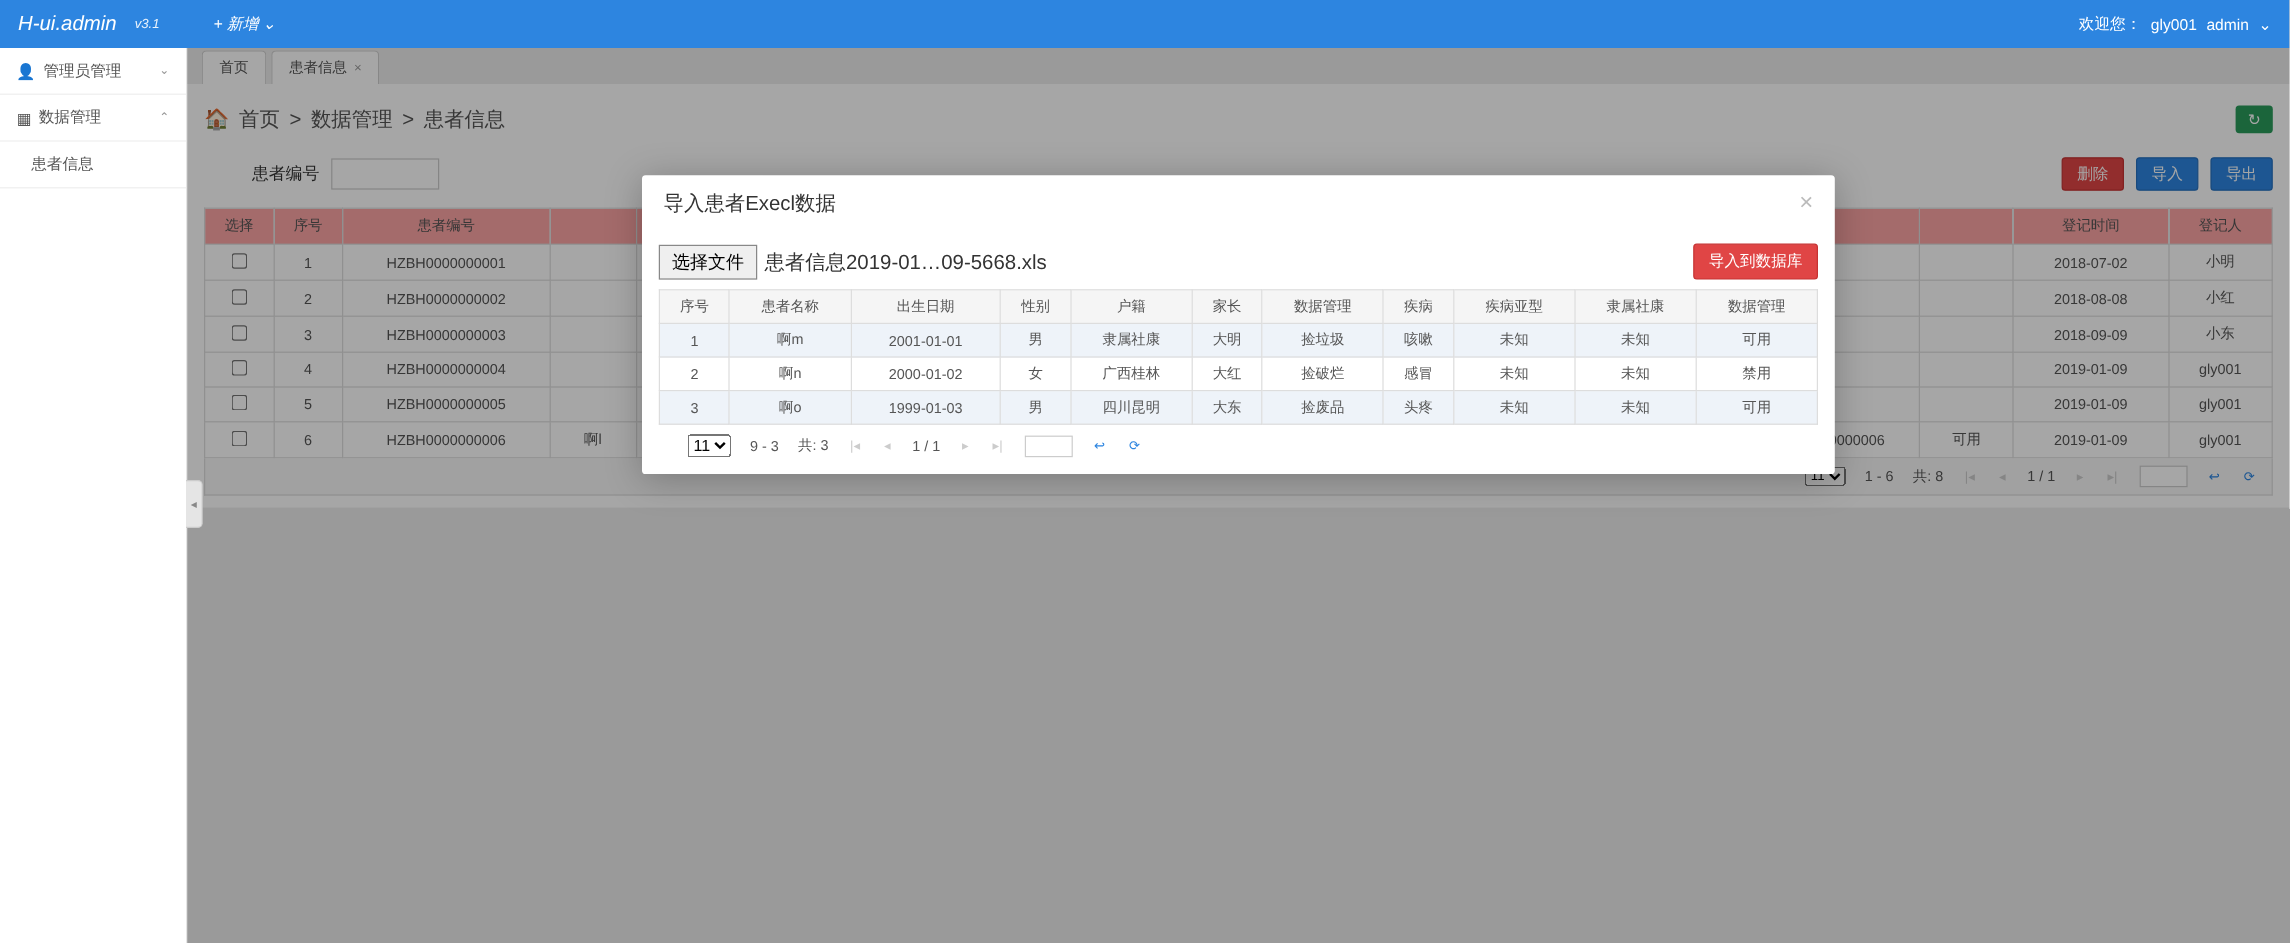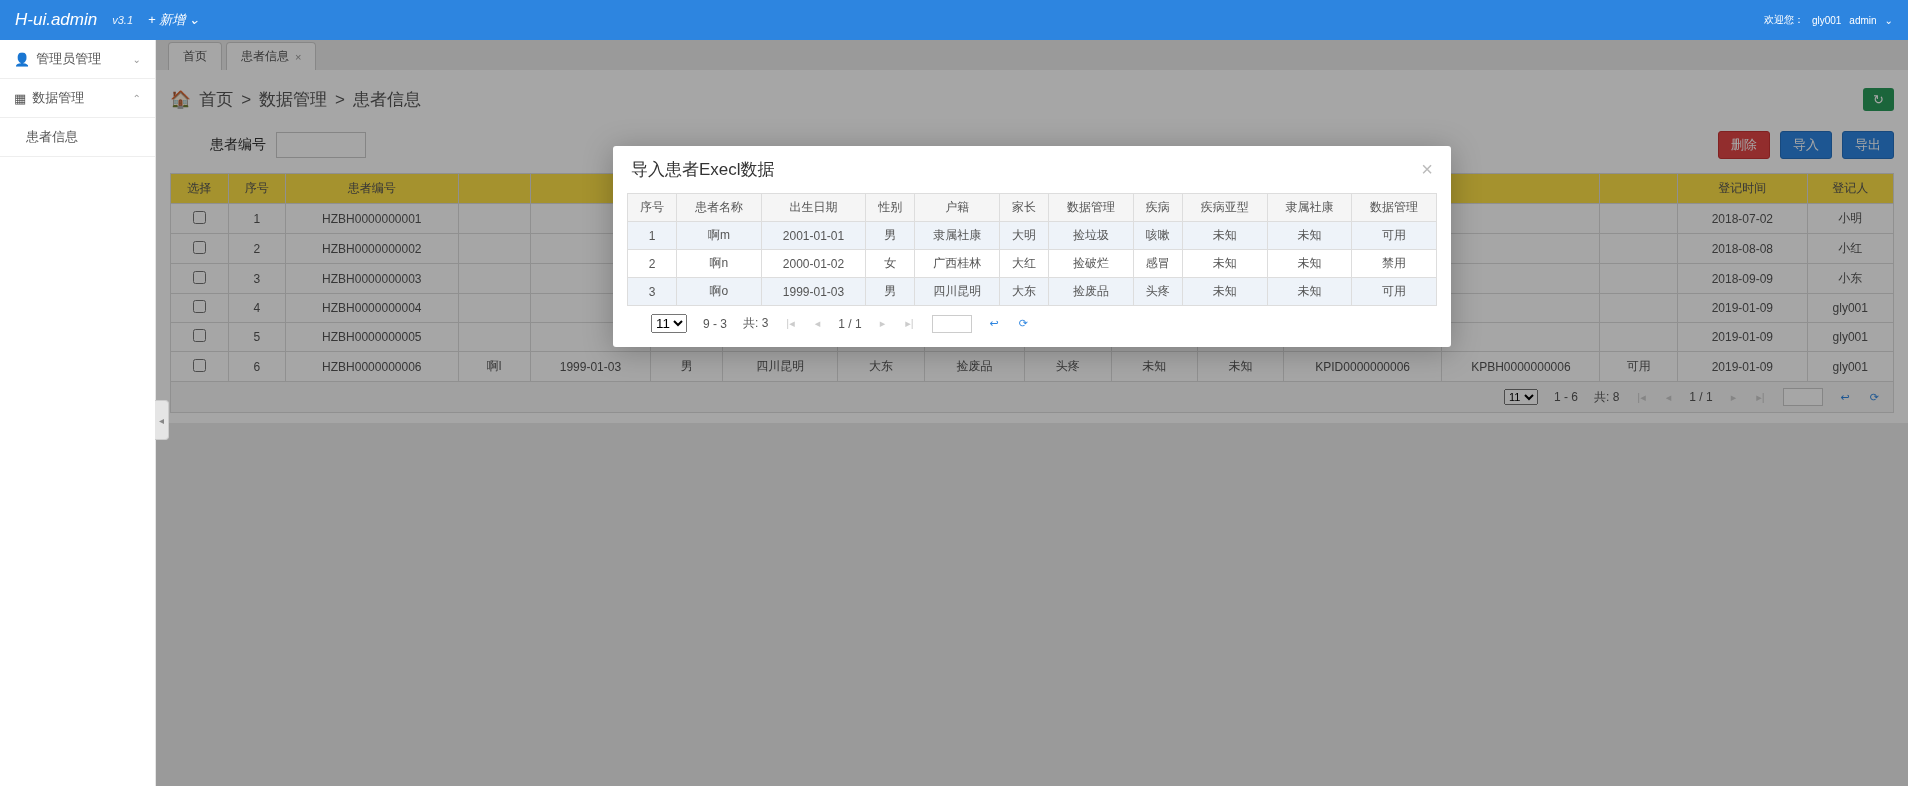--- a/index.html
+++ b/index.html
@@ -2,22 +2,22 @@
 <html><head>
 <meta charset="utf-8">
 <style>
 * { box-sizing: border-box; margin: 0; padding: 0; }
 body { font-family: "Microsoft YaHei", Arial, sans-serif; font-size: 13px; background: #fff; overflow: hidden; }
 
 .header { background: #2d85e0; color: #fff; height: 40px; display: flex; align-items: center; padding: 0 15px; justify-content: space-between; }
 .header-left { display: flex; align-items: center; gap: 15px; font-style: italic; }
 .header-title { font-size: 17px; font-weight: normal; }
 .header-version { font-size: 11px; opacity: .9; }
-.header-add { font-size: 13px; cursor: pointer; }
-.header-right { font-size: 10px; display: flex; align-items: center; gap: 8px; }
+.header-add { font-size: 13px; cursor: pointer; margin-left: 30px; }
+.header-right { font-size: 13px; display: flex; align-items: center; gap: 8px; }
 
 .main { display: flex; height: calc(786px - 40px); }
 .sidebar { width: 156px; background: #fff; border-right: 1px solid #e5e5e5; }
 .sidebar-item { padding: 10px 14px; color: #555; cursor: pointer; display: flex; align-items: center; gap: 6px; border-bottom: 1px solid #eee; }
 .sidebar-item.sub { padding-left: 26px; border-bottom: 1px solid #eee; }
 .sidebar-arrow { margin-left: auto; font-size: 10px; color: #999; }
 
 .content { flex: 1; background: #ededed; position: relative; }
 .overlay { position: absolute; inset: 0; background: rgba(0,0,0,.35); z-index: 5; }
 
@@ -31,34 +31,34 @@
 .refresh-btn { margin-left: auto; background: #2a9b5b; color: #fff; border: none; border-radius: 3px; padding: 4px 10px; font-size: 13px; cursor: pointer; }
 
 .search-row { display: flex; align-items: center; gap: 10px; padding: 6px 0 14px; }
 .search-label { font-size: 14px; color: #333; padding-left: 40px; }
 .search-input { border: 1px solid #ccc; height: 26px; width: 90px; padding: 0 6px; }
 .action-btn { background: #2d85e0; color:#fff; border:1px solid #2671c0; border-radius:3px; padding:4px 12px; font-size:13px; cursor:pointer; }
 .action-btn.danger { background:#e04545; border-color:#c63333; }
 
 .data-table { width:100%; border-collapse: collapse; table-layout: fixed; }
 .data-table th, .data-table td { border:1px solid #ddd; padding:6px 4px; text-align:center; font-size:12px; color:#555; white-space:nowrap; overflow:hidden; text-overflow:ellipsis; }
-.data-table th { background:#fde047; font-weight:normal; }
+.data-table th { background:#fca5a5; font-weight:normal; }
 .data-table tr:nth-child(odd) td { background:#fff; }
 
 .pager { display:flex; align-items:center; justify-content:flex-end; gap:16px; padding:6px 12px; font-size:12px; color:#555; background:#f8f8f8; border:1px solid #ddd; border-top:none; }
 .pager select { font-size:11px; }
 .pager-icon { color:#2d85e0; cursor:pointer; font-size:11px; padding:0 2px; }
 .pager-icon.dis { color:#ccc; }
 .pager-input { width:40px; border:1px solid #ccc; height:18px; text-align:center; }
 
 .side-collapse { position:absolute; left:-1px; top:360px; width:14px; height:40px; background:#e5e5e5; border:1px solid #ccc; border-left:none; border-radius:0 4px 4px 0; display:flex; align-items:center; justify-content:center; font-size:10px; color:#888; z-index:7; }
 
 
 .modal-wrap { position:absolute; inset:0; z-index:10; display:flex; align-items:flex-start; justify-content:center; padding-top:106px; pointer-events:none; }
-.modal { width:838px; background:#fff; border-radius:3px; box-shadow:0 4px 30px rgba(0,0,0,.25); pointer-events:auto; }
+.modal { width:994px; background:#fff; border-radius:3px; box-shadow:0 4px 30px rgba(0,0,0,.25); pointer-events:auto; }
 .modal-header { padding:12px 18px; font-size:17px; color:#333; display:flex; align-items:center; }
 .modal-close { margin-left:auto; color:#bbb; font-size:20px; cursor:pointer; }
 .modal-body { padding:0 0 10px; }
 .modal-toolbar { display:flex; align-items:center; gap:6px; padding:10px 14px 8px; }
 .file-btn { border:1px solid #888; background:#efefef; padding:4px 10px; font-size:15px; cursor:pointer; }
 .file-name { font-size:17px; color:#333; }
 .import-btn { margin-left:auto; background:#e04545; color:#fff; border:1px solid #c63333; border-radius:3px; padding:5px 12px; font-size:13px; cursor:pointer; }
 
 .modal-table { width:calc(100% - 28px); margin:0 14px; border-collapse:collapse; }
 .modal-table th, .modal-table td { border:1px solid #ddd; padding:5px 4px; text-align:center; font-size:12px; color:#555; }
@@ -313,20 +313,25 @@
       </div>
     </div>
 
     <div class="modal-wrap">
       <div class="modal">
         <div class="modal-header">
           <span>导入患者Execl数据</span>
           <span class="modal-close">×</span>
         </div>
         <div class="modal-body">
+          <div class="modal-toolbar">
+            <button class="file-btn">选择文件</button>
+            <span class="file-name">患者信息2019-01…09-5668.xls</span>
+            <button class="import-btn">导入到数据库</button>
+          </div>
           <table class="modal-table">
             <thead>
                 <tr id="modal-head">
                   <th>序号</th>
                   <th>患者名称</th>
                   <th>出生日期</th>
                   <th>性别</th>
                   <th>户籍</th>
                   <th>家长</th>
                   <th>数据管理</th>

